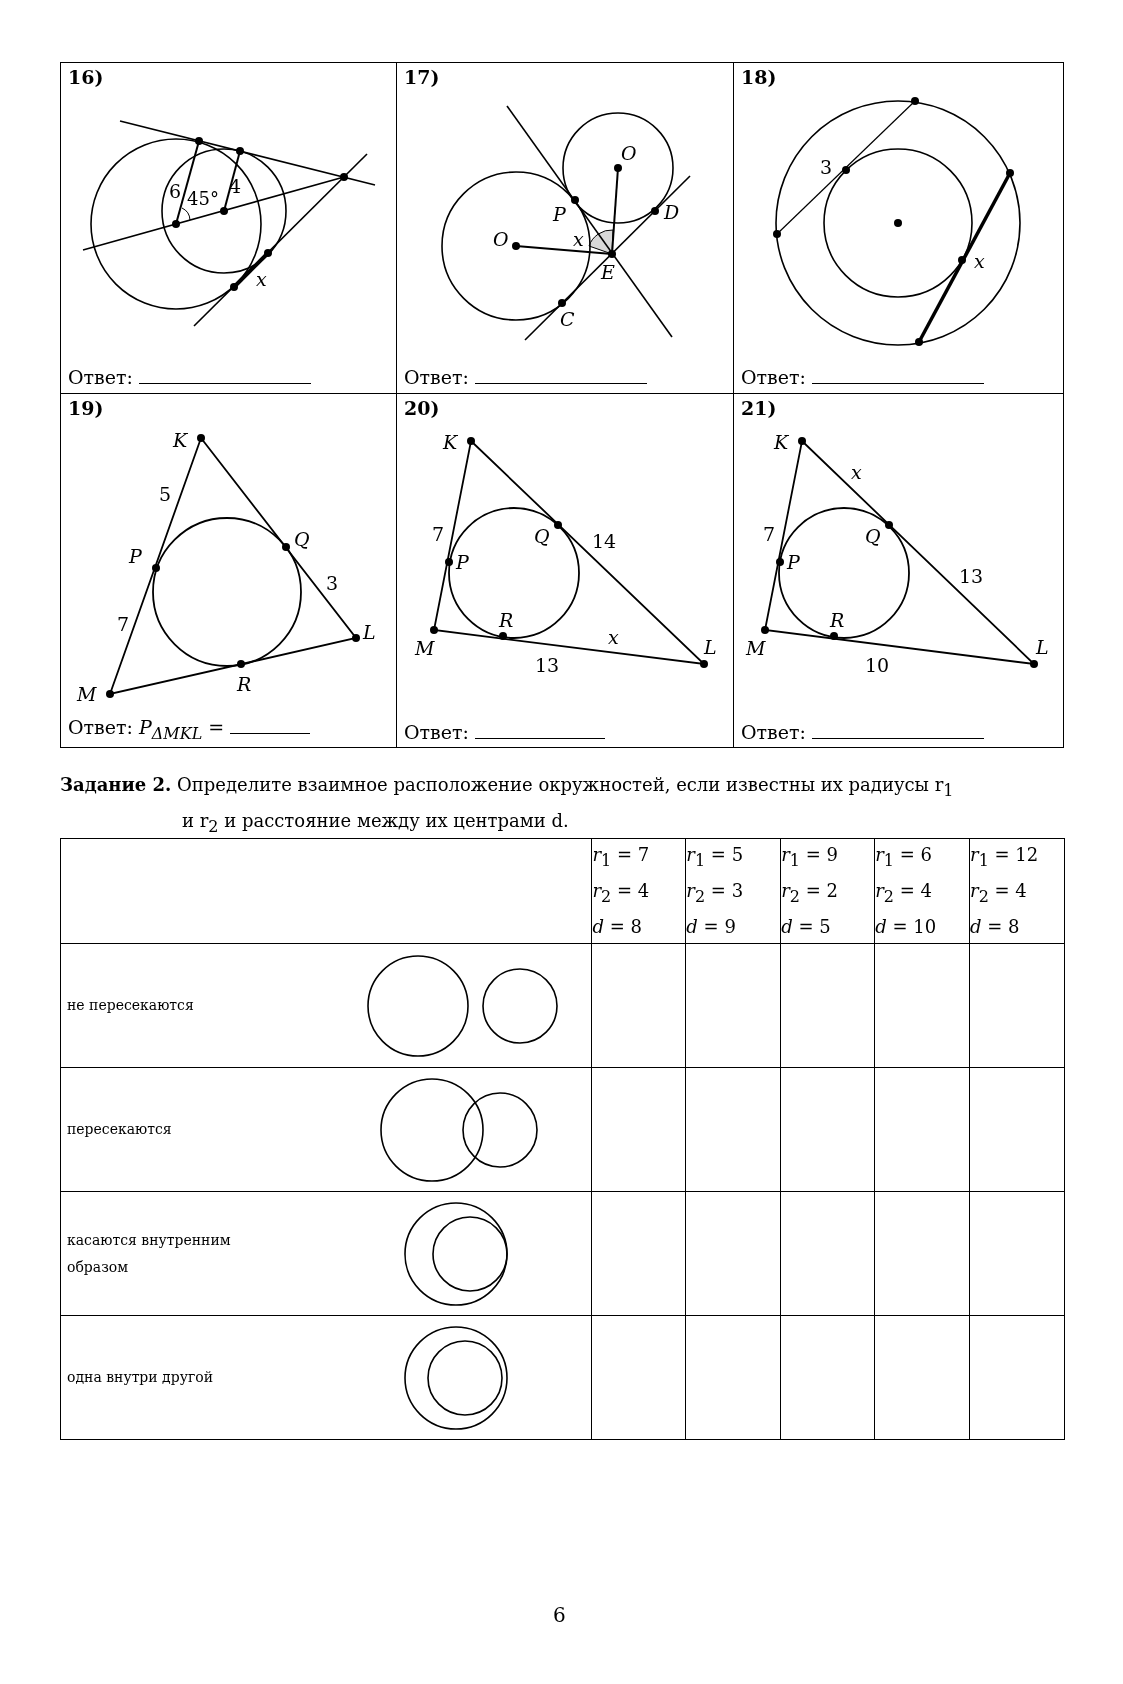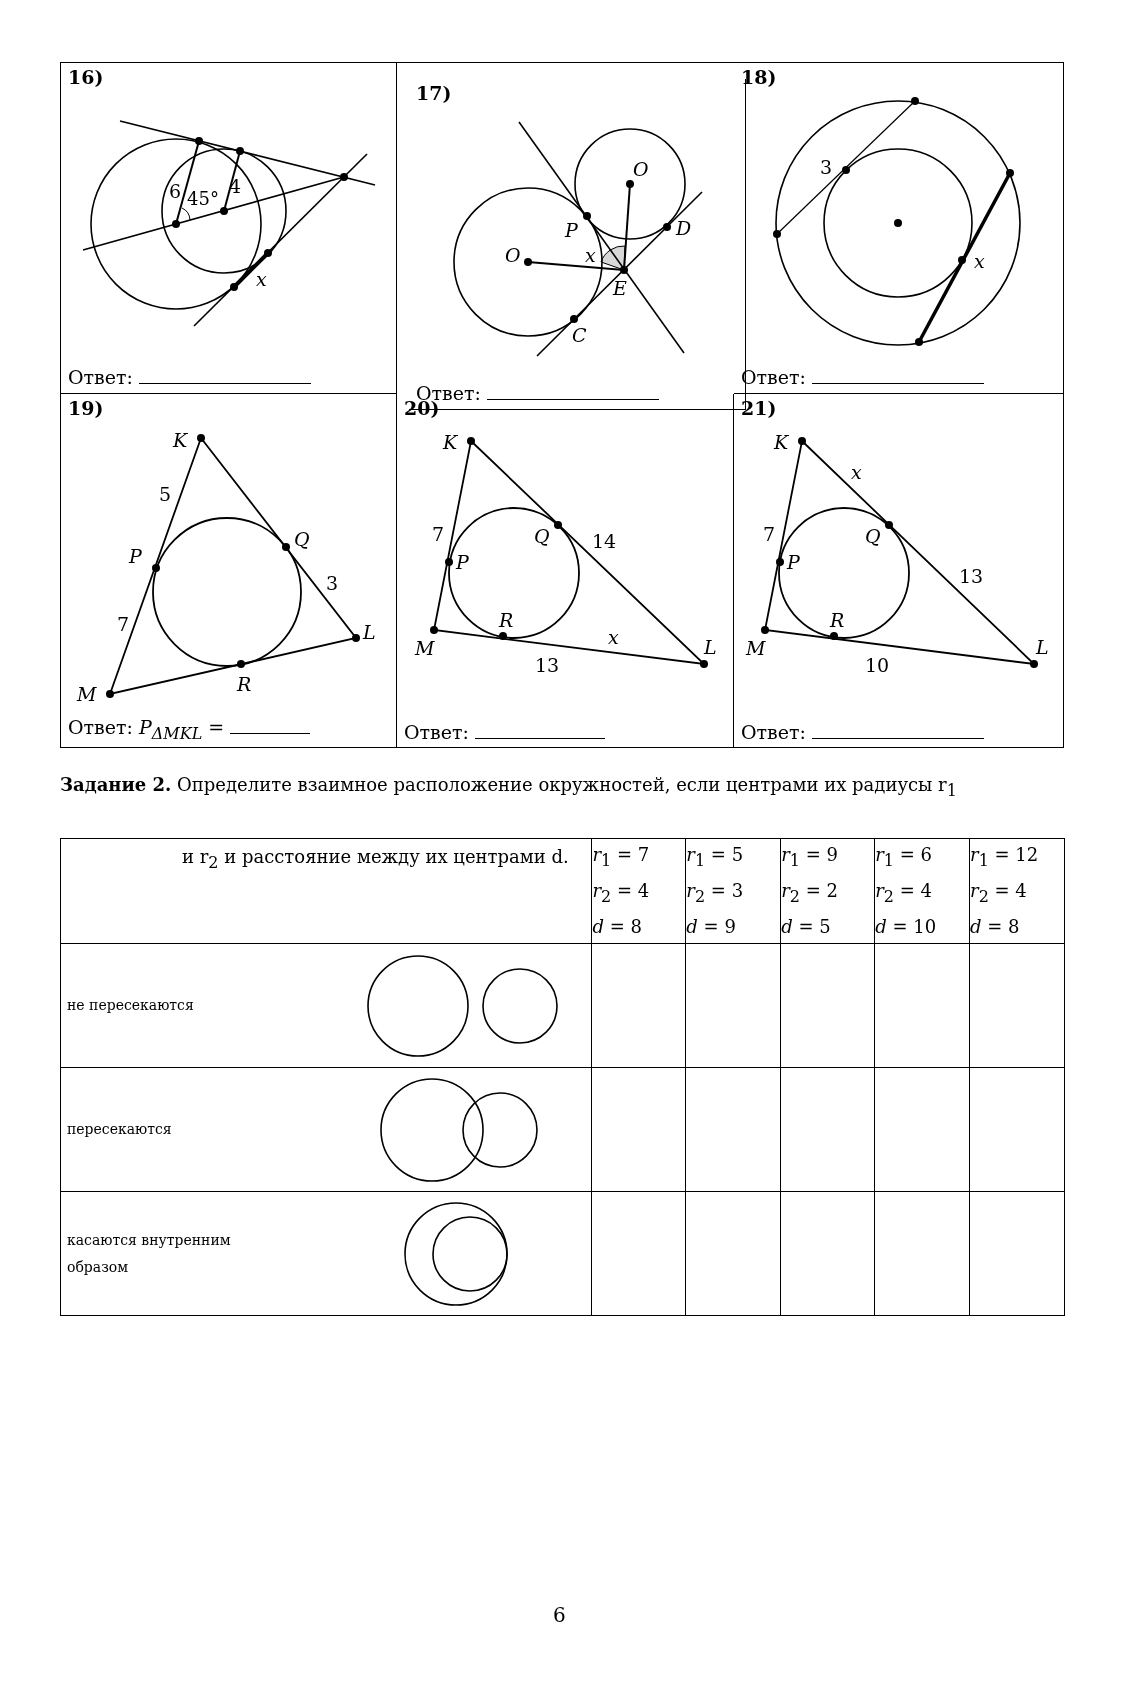--- a/index.html
+++ b/index.html
@@ -12,21 +12,21 @@
   .cell svg { position:absolute; left:0; top:0; overflow:visible; }
   .num { position:absolute; left:7px; top:3px; font-weight:bold; font-size:19px; }
   .ans { position:absolute; left:7px; bottom:5px; font-size:19px; white-space:nowrap; }
   .ans .line { display:inline-block; border-bottom:1px solid #000; width:172px; height:16px; margin-left:6px; vertical-align:baseline; }
   .ans .line.short { width:130px; }
   .ans .line.xs { width:80px; }
   .lbl { font-family:"DejaVu Serif","Liberation Serif",serif; font-size:19px; }
   .lbl.it { font-style:italic; }
   .heading { position:absolute; left:60px; top:770px; width:1010px; font-size:18px; line-height:30px; }
   .heading b { font-weight:bold;margin-top:43px; }
-  .heading .l2 { padding-left:122px;margin-top:36px; }
+  .heading .l2 { padding-left:122px; }
   .t2 { position:absolute; left:60px; top:838px; width:1005px; border-collapse:collapse; }
   .t2 td { border:1px solid #000; box-sizing:border-box; padding:0; vertical-align:middle; font-size:14px; }
   .t2 .rowlabel { padding-left:6px; line-height:27px; }
   .t2 .hdr td.param { line-height:30px; font-size:18px; }
   .t2 .it { font-style:italic; }
   .pagenum { position:absolute; left:553px; top:1603px; font-size:20px; }
   sub { font-size:16px; }
 </style>
 </head>
 <body>
@@ -57,21 +57,21 @@
         <circle cx="173" cy="224" r="4"></circle>
       </g>
       <text class="lbl" x="108" y="135">6</text>
       <text class="lbl" x="126" y="142" style="font-size:18px">45°</text>
       <text class="lbl" x="168" y="130">4</text>
       <text class="lbl it" x="195" y="223">x</text>
     </svg>
     <div class="ans"><span>Ответ:</span><span class="line"></span></div>
   </div>
 
-  <div class="cell" style="left:348px;top:0;width:337px;height:331px;margin-top:16px;">
+  <div class="cell" style="left:336px;top:0;width:337px;height:331px;">
     <span class="num">17)</span>
     <svg width="337" height="331">
       <path d="M 215 191 L 192 183 A 24 24 0 0 1 216 167 Z" fill="#d8d8d8" stroke="#000" stroke-width="1"></path>
       <g fill="none" stroke="#000" stroke-width="1.6">
         <circle cx="119" cy="183" r="74"></circle>
         <circle cx="221" cy="105" r="55"></circle>
         <line x1="110" y1="43" x2="275" y2="274"></line>
         <line x1="128" y1="277" x2="293" y2="113"></line>
         <line x1="119" y1="183" x2="215" y2="191" stroke-width="2"></line>
         <line x1="221" y1="105" x2="215" y2="191" stroke-width="2"></line>
@@ -208,21 +208,21 @@
         <text class="lbl" x="228" y="192">13</text>
         <text class="lbl" x="134" y="281">10</text>
         <text class="lbl it" x="120" y="88">x</text>
       </g>
     </svg>
     <div class="ans"><span>Ответ:</span><span class="line"></span></div>
   </div>
 </div>
 
 <div class="heading">
-  <div><b>Задание 2.</b> <span>Определите взаимное расположение окружностей, если центрами их радиусы r</span><sub>1</sub></div>
+  <div><b>Задание 2.</b> <span>Определите взаимное расположение окружностей, если известны их радиусы r</span><sub>1</sub></div>
   <div class="l2"><span>и r</span><sub>2</sub><span> и расстояние между их центрами d.</span></div>
 </div>
 
 <table class="t2">
   <colgroup>
     <col style="width:532px">
       <col style="width:94px">
       <col style="width:95px">
       <col style="width:94px">
       <col style="width:95px">
@@ -283,16 +283,32 @@
         </g>
       </svg>
     </td>
     <td></td>
         <td></td>
         <td></td>
         <td></td>
         <td></td>
   </tr>
 
+  <tr style="height:124px">
+    <td style="position:relative">
+      <div class="rowlabel"><span>одна внутри другой</span></div>
+      <svg class="abs" style="left:270px;top:0" width="240" height="124">
+        <g fill="none" stroke="#000" stroke-width="1.6">
+          <circle cx="125" cy="62" r="51"></circle>
+              <circle cx="134" cy="62" r="37"></circle>
+        </g>
+      </svg>
+    </td>
+    <td></td>
+        <td></td>
+        <td></td>
+        <td></td>
+        <td></td>
+  </tr>
 </tbody>
   </table>
 
 <div class="pagenum">6</div>
 
 </body></html>

